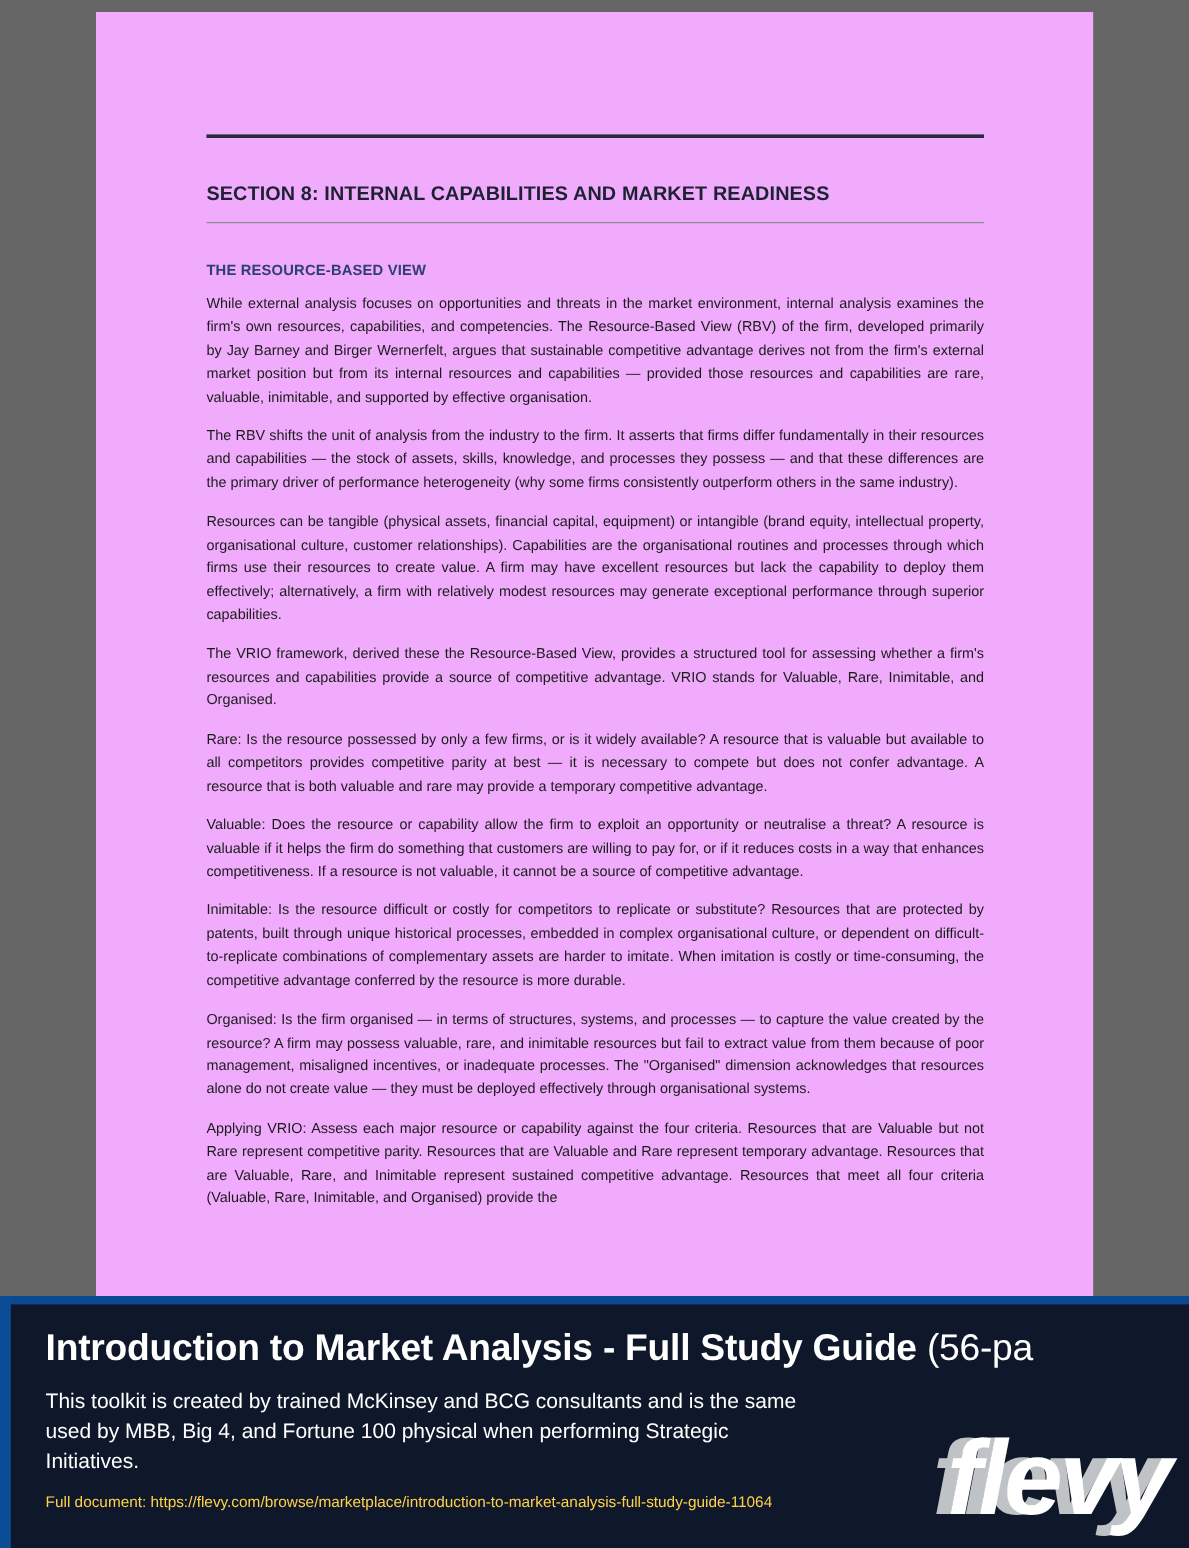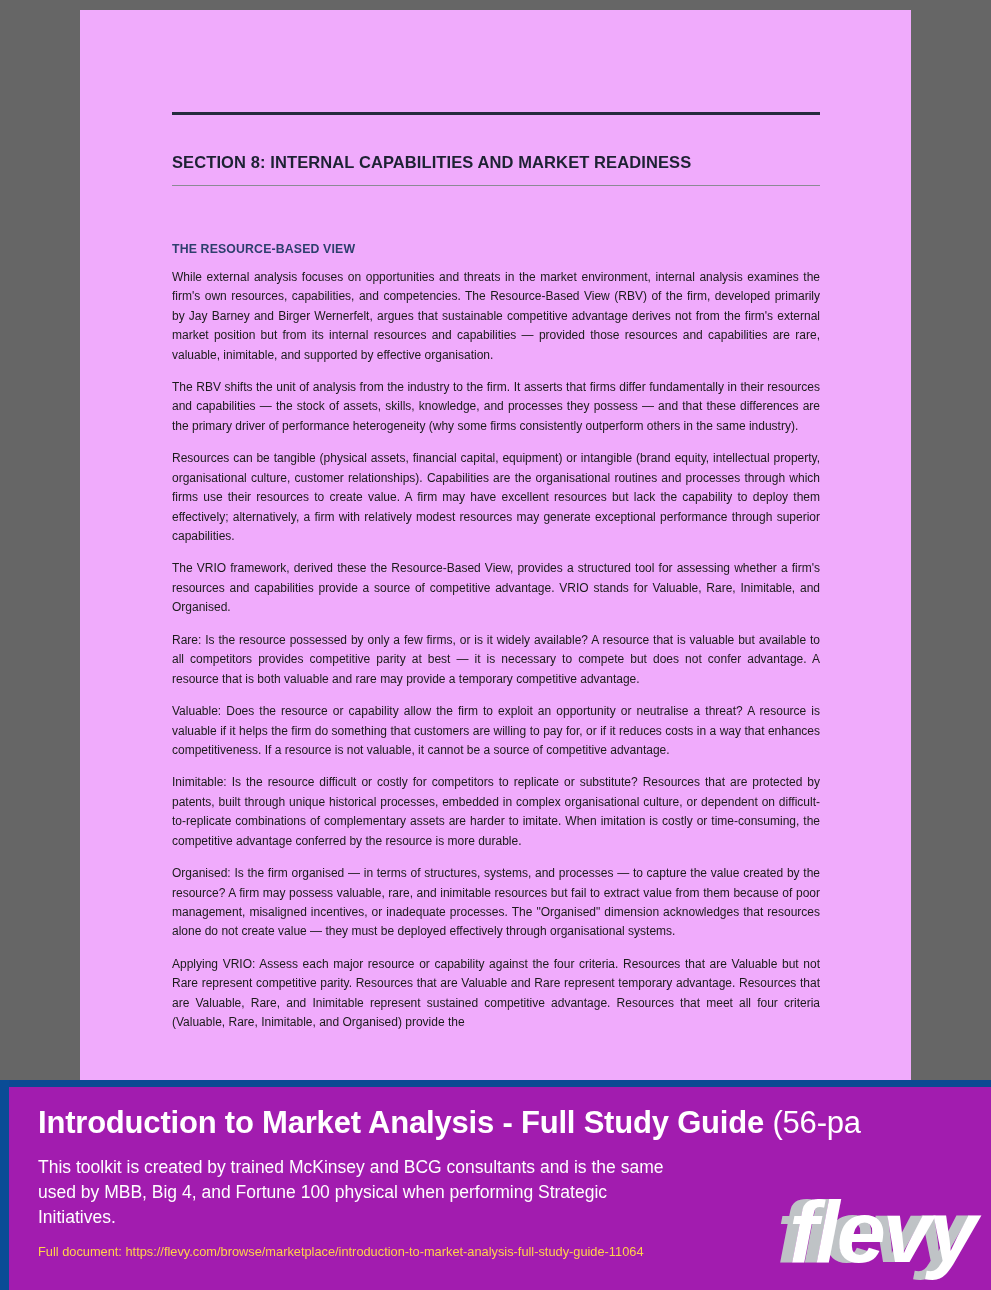--- a/index.html
+++ b/index.html
@@ -53,41 +53,41 @@
     margin: 0;
   }
 
   .sub-heading {
     font-size: 12.3px;
     font-weight: bold;
     color: #2d3f6d;
     letter-spacing: 0.15px;
     margin: 34px 0 12px 0;
   }
-  .sub-heading.first { margin-top: 56px; }
+  .sub-heading.first { margin-top: 32px; }
 
   p.body-text {
     font-size: 12px;
     line-height: 1.62;
     color: #1b1b1b;
     text-align: justify;
     margin: 0 0 13px 0;
     -webkit-hyphens: none;
     hyphens: none;
   }
   p.body-text:last-child { margin-bottom: 0; }
 
   
   #promo-banner {
     position: absolute;
     left: 0;
     top: 1080px;
     width: 991px;
     height: 210px;
-    background: #a21caf;
+    background: #0f172a;
     overflow: hidden;
   }
   #promo-top-strip {
     position: absolute;
     left: 0; top: 0;
     width: 991px;
     height: 7px;
     background: #0b4a93;
   }
   #promo-left-strip {

